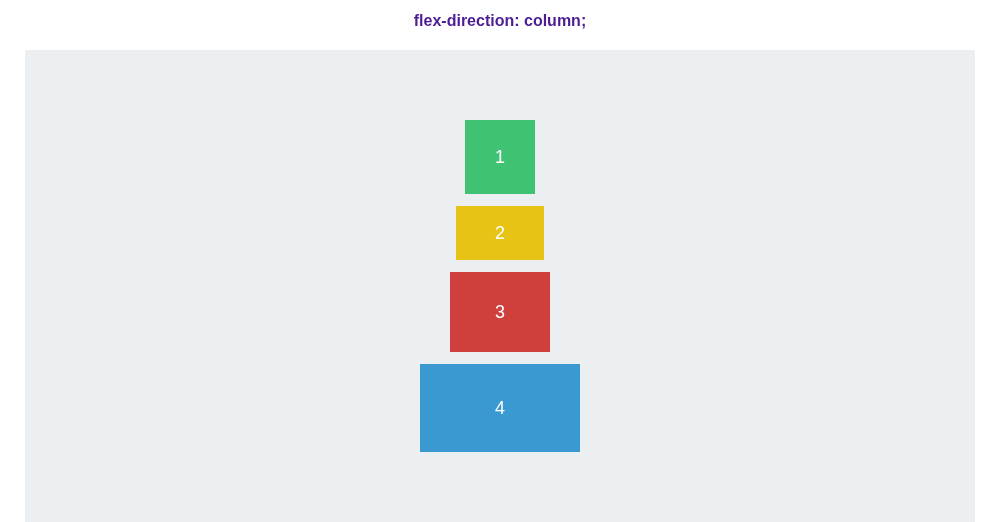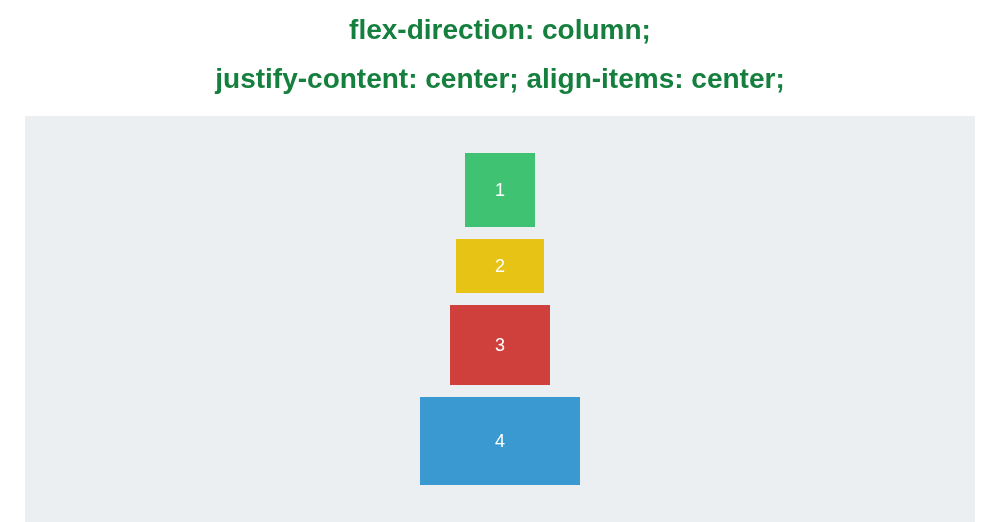--- a/index.html
+++ b/index.html
@@ -15,22 +15,22 @@
       display: flex;
       flex-direction: column;
       align-items: center;
     }
     .heading-area {
       padding-top: 10px;
       text-align: center;
     }
     .heading-line {
       font-weight: 700;
-      font-size: 28px;
-      color: #15803d;
+      font-size: 16px;
+      color: #4c1d95;
       line-height: 1.4;
       margin-bottom: 10px;
     }
     .flex-container {
       width: 950px;
       flex: 1;
       margin: 8px 0 0 0;
       background: #ebeff2;
       display: flex;
       flex-direction: column;
@@ -66,21 +66,20 @@
       background: #3a99d0;
       width: 160px;
       height: 88px;
     }
   </style>
 </head>
 <body>
 
 <div class="heading-area">
   <div class="heading-line">flex-direction: column;</div>
-  <div class="heading-line">justify-content: center; align-items: center;</div>
 </div>
 
 <div class="flex-container">
   <div class="flex-item item-1">
     <span>1</span>
   </div>
   <div class="flex-item item-2">
     <span>2</span>
   </div>
   <div class="flex-item item-3">

